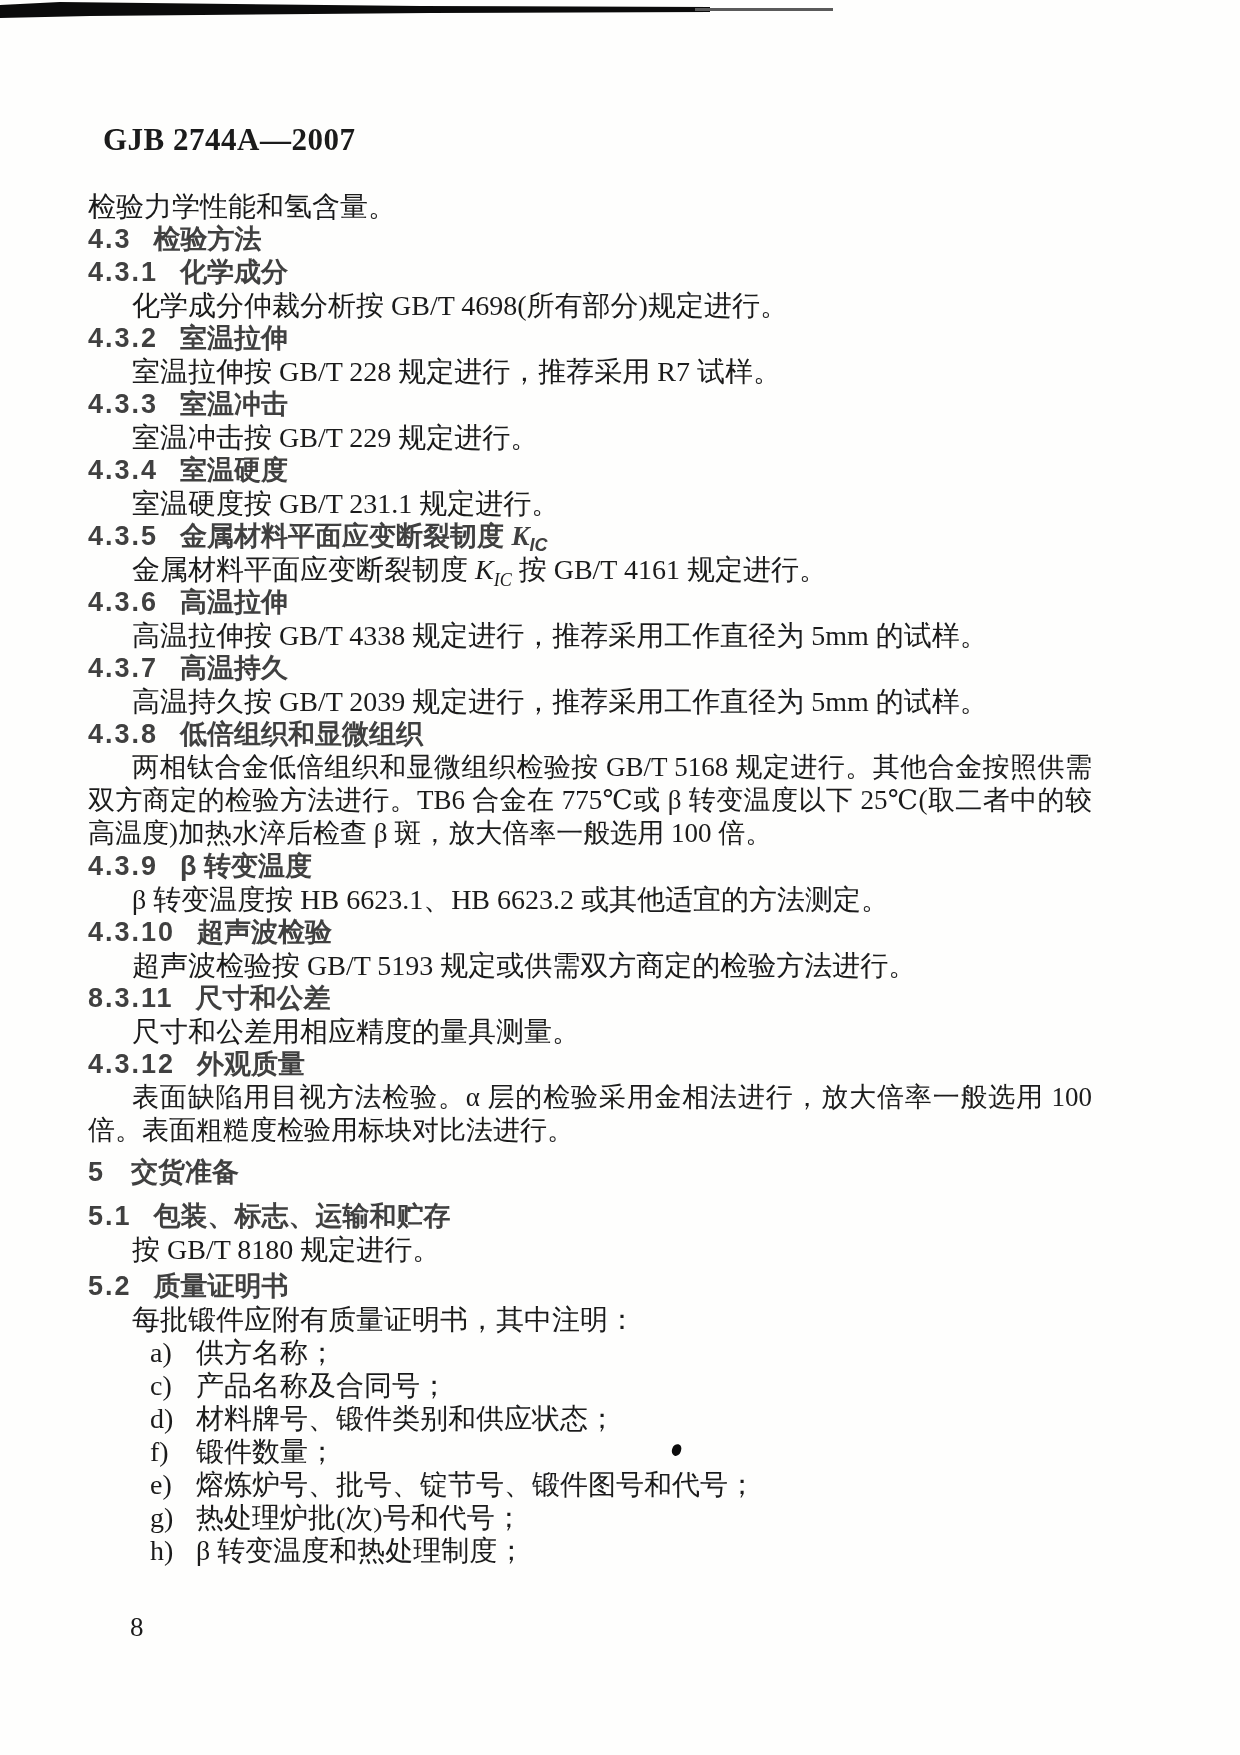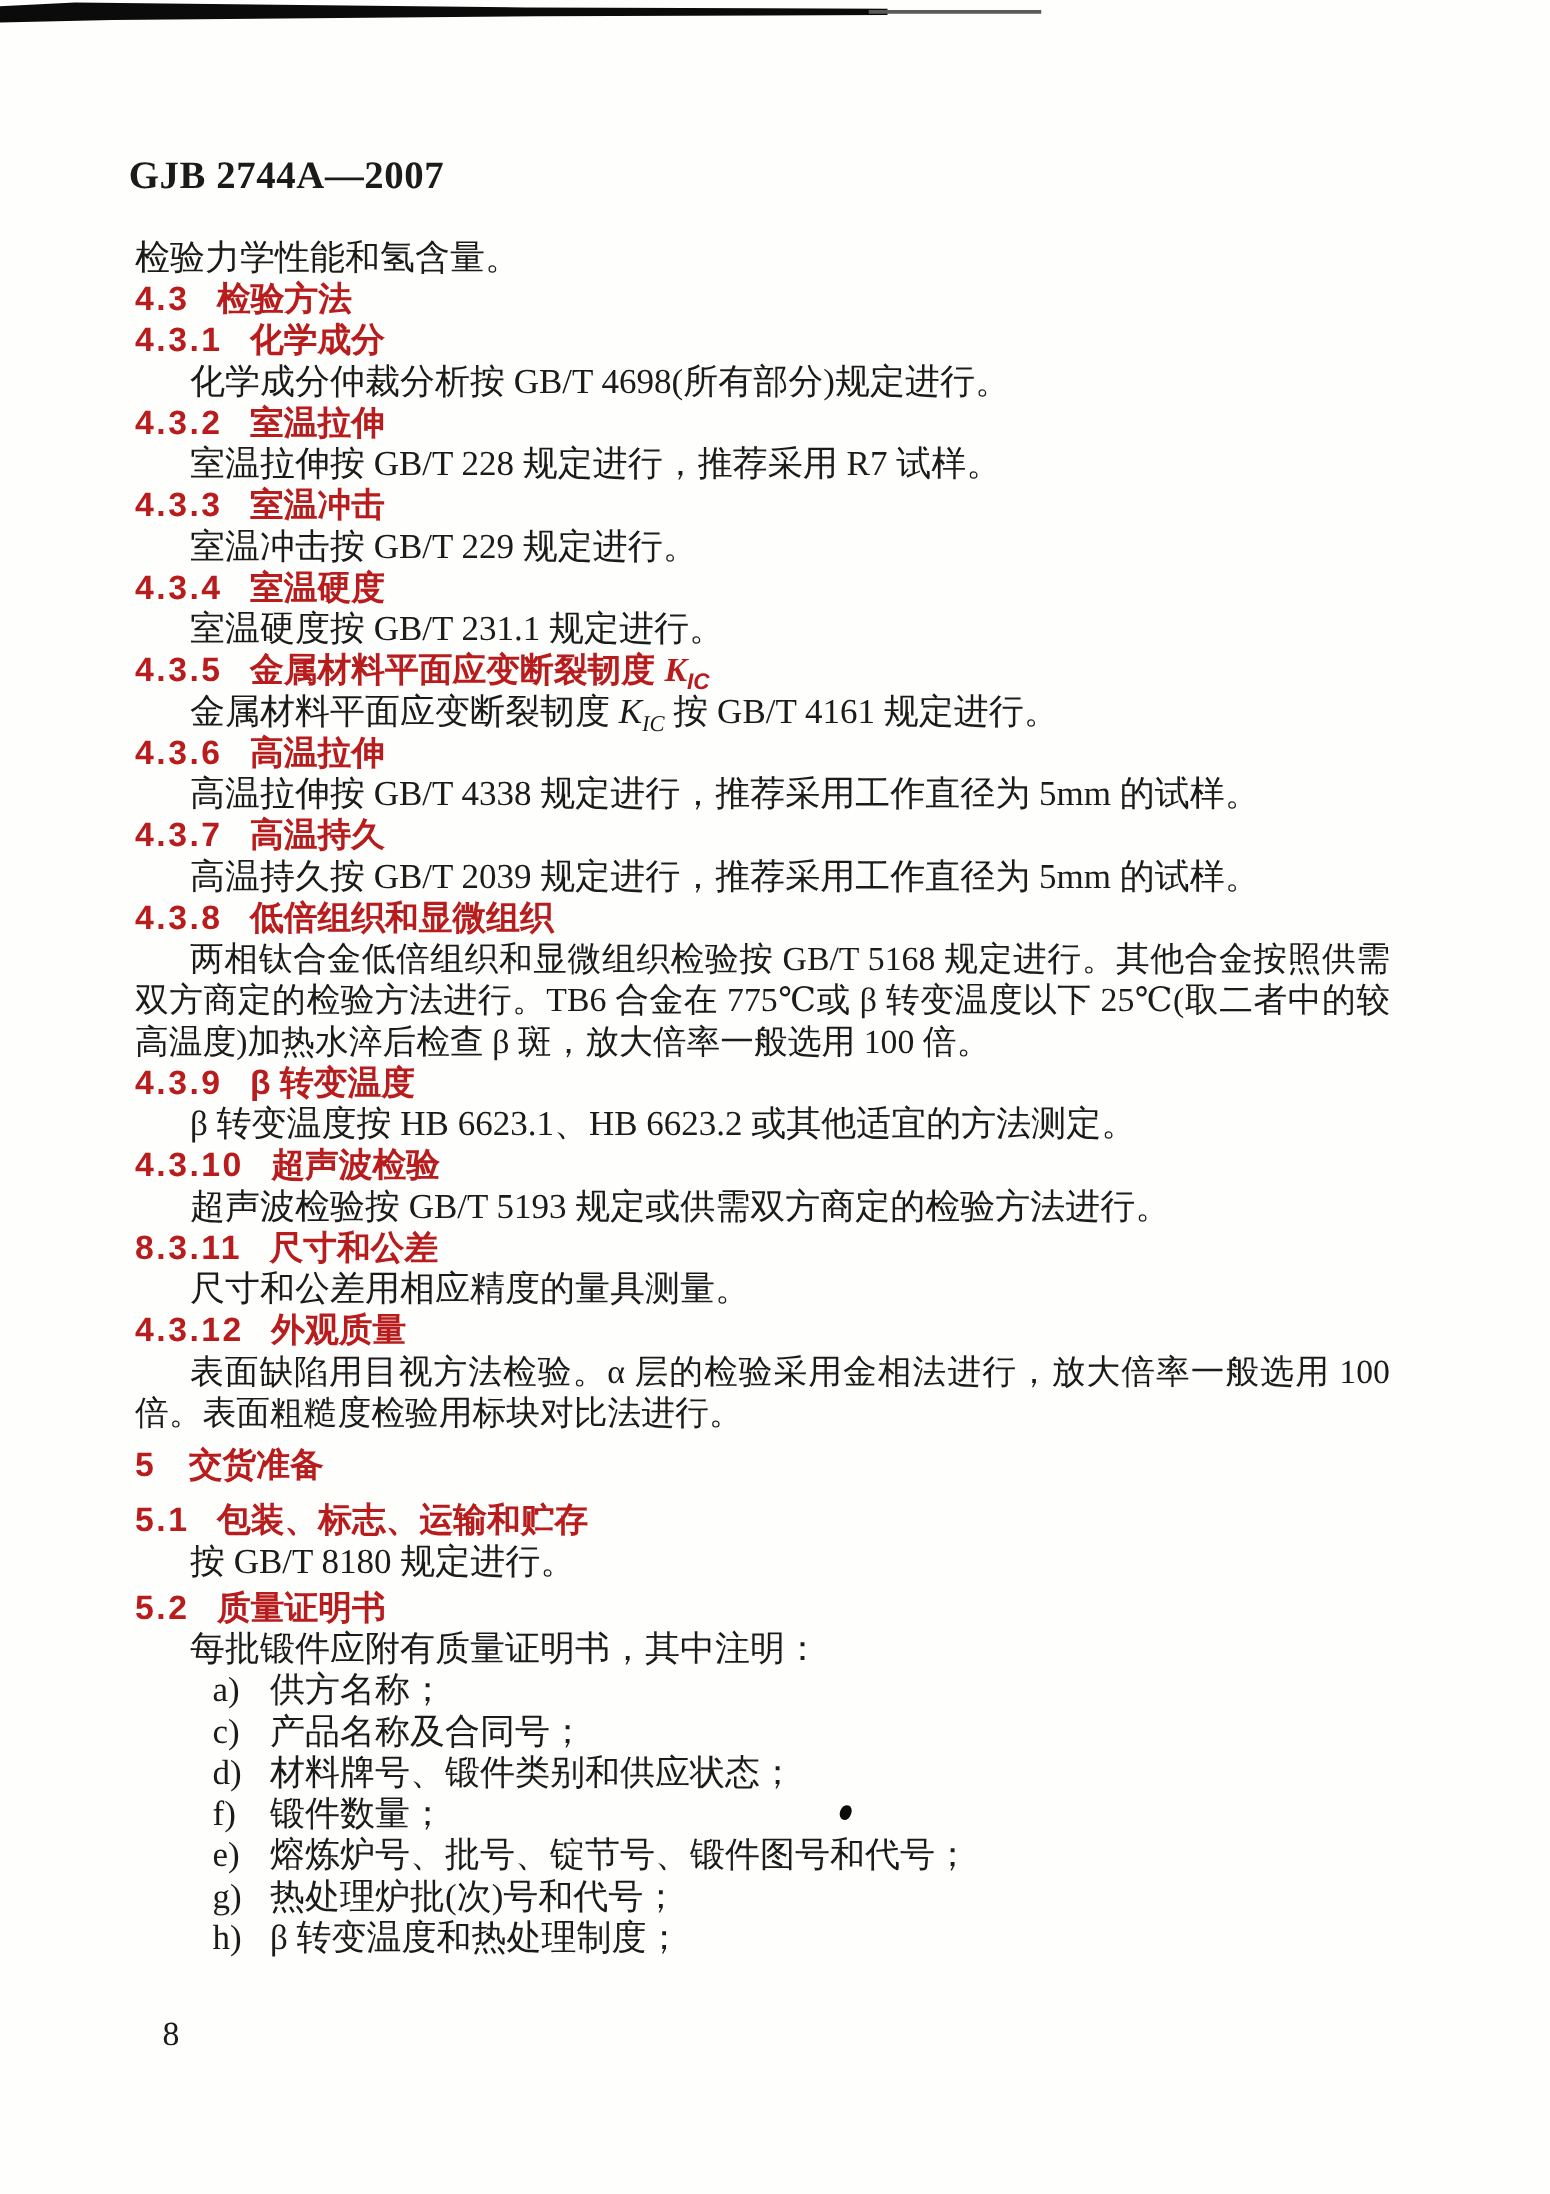--- a/index.html
+++ b/index.html
@@ -11,28 +11,28 @@
   }
   .page { position:absolute; inset:0; background:#fefefdff; background:#fefefd; }
 
   .scan-bar { position:absolute; top:0; left:0; }
 
   .doc-number {
     position:absolute; left:103px; top:122px;
     font-size:31px; font-weight:bold; letter-spacing:0.5px;
   }
 
-  .content { position:absolute; left:108px; top:190px; width:1004px; }
+  .content { position:absolute; left:88px; top:190px; width:1004px; }
 
   .line { font-size:28px; line-height:33px; }
 
   h3.heading, h2.heading {
     font-family:"Liberation Sans","DejaVu Sans",sans-serif;
     font-weight:700; font-size:27px; line-height:33px;
-    color:#b91c1c;
+    color:#404040;
   }
   .num { letter-spacing:2px; margin-right:22px; }
   h2.heading { margin-top:9px; }
   h2.heading .num { margin-right:26px; }
   .mt-51 { margin-top:11px; }
   .mt-52 { margin-top:4px; }
 
   p.para { text-indent:44px; }
   p.wrap2 { text-indent:44px; text-align:justify; font-size:27px; line-height:33px;
             max-height:66px; overflow:hidden; }

